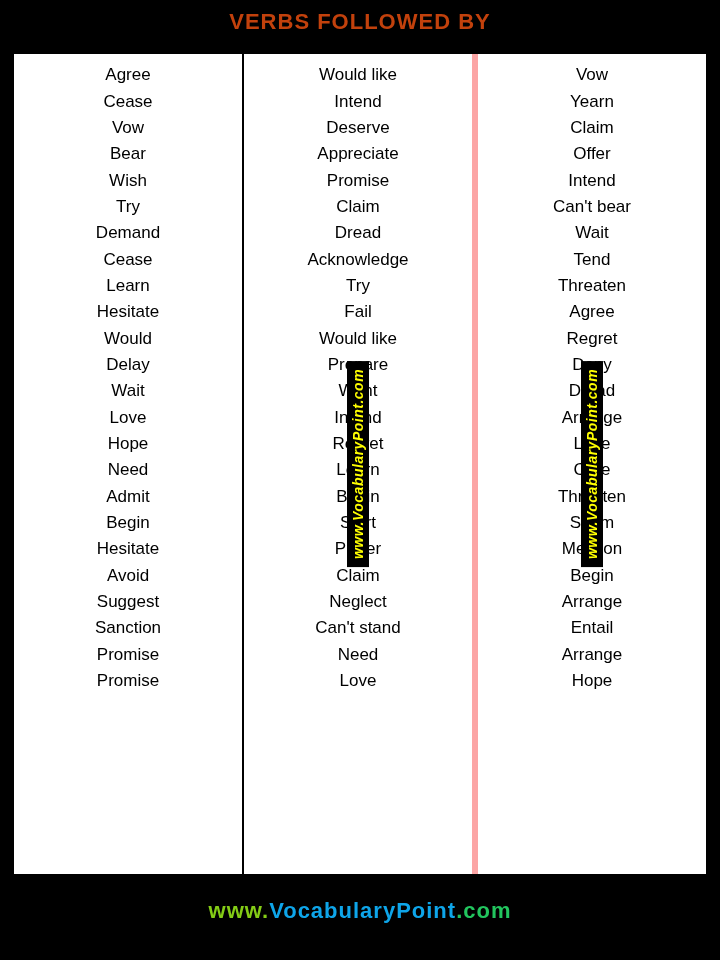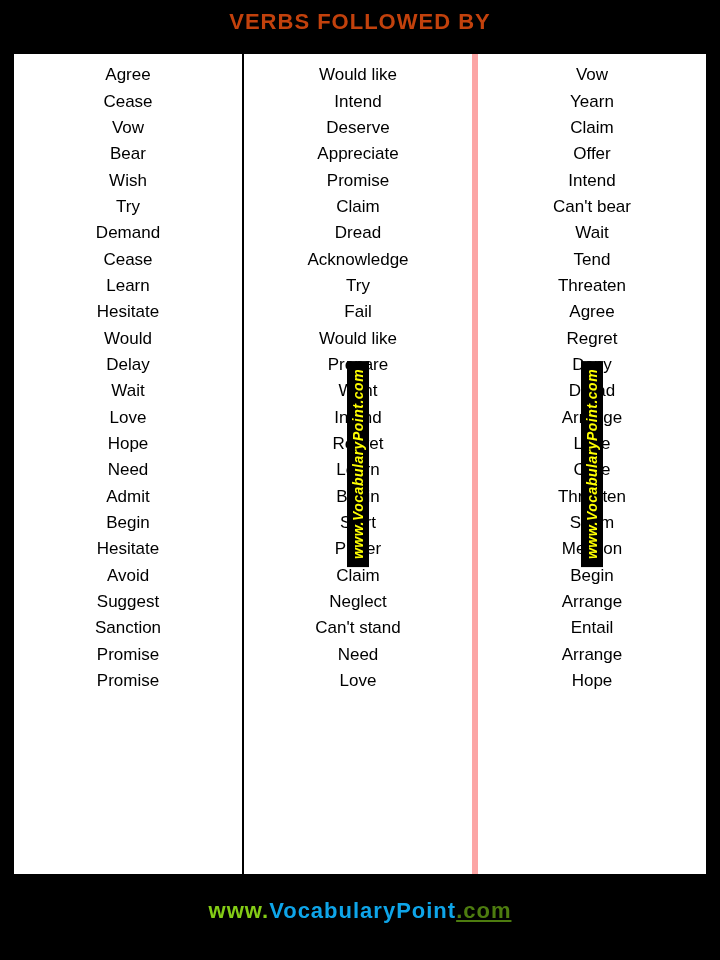--- a/index.html
+++ b/index.html
@@ -103,21 +103,21 @@
 
     .footer-text {
       color: #fff;
       font-size: 22px;
       font-weight: 700;
       letter-spacing: 1px;
     }
 
     .footer-text .www { color: #84cc16; }
     .footer-text .vocab { color: #0ea5e9; }
-    .footer-text .point { color: #4d7c0f; text-decoration: underline; }
+    .footer-text .point { color: #22c55e; }
   </style>
 </head>
 <body>
 
 <div class="header">
   <div class="header-top">VERBS FOLLOWED BY</div>
 </div>
 
 <div class="main-content">
 

